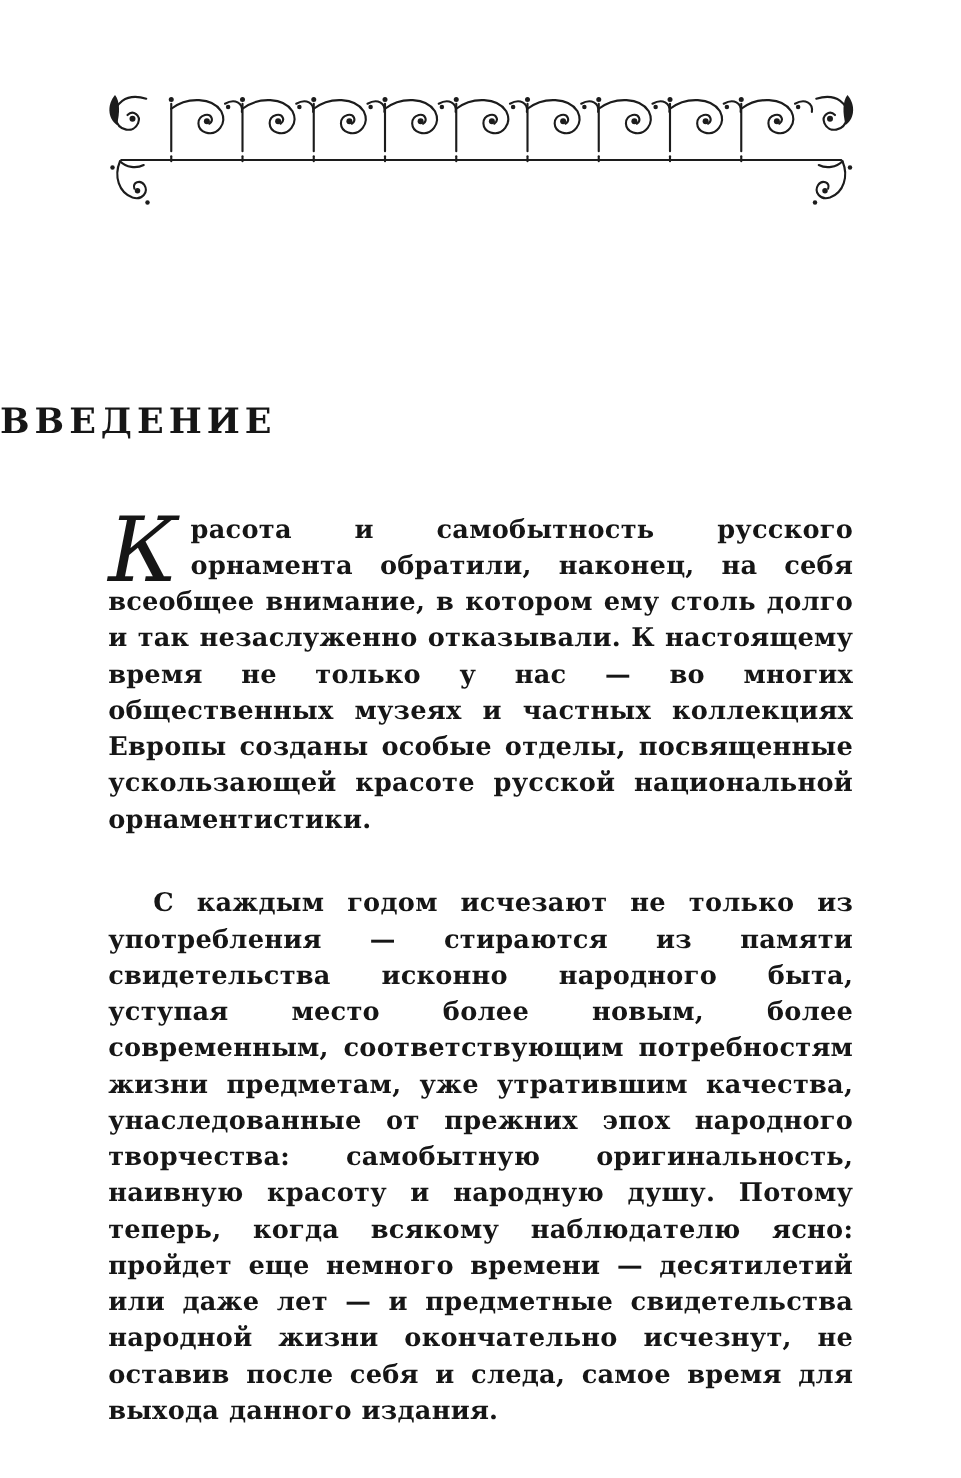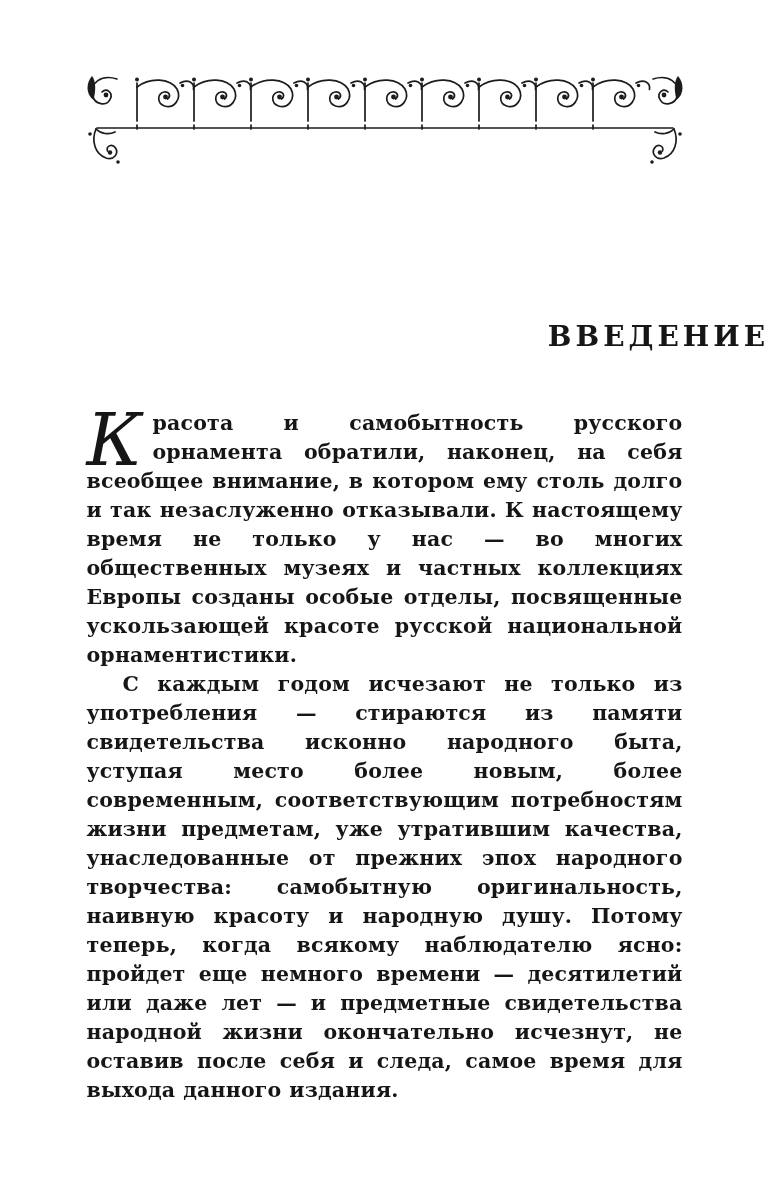--- a/index.html
+++ b/index.html
@@ -29,21 +29,21 @@
     stroke: #1c1c1c;
     stroke-width: 1.7;
     stroke-linecap: round;
   }
   .orn-fill {
     fill: #1c1c1c;
     stroke: none;
   }
   .chapter-title {
     margin: 148px 0 56px 0;
-    text-align: right;
+    text-align: left;
     font-size: 28px;
     font-weight: 700;
     letter-spacing: 4px;
     color: #161616;
   }
   .content {
     width: 596px;
     margin: 0 auto;
   }
   .para {
@@ -51,20 +51,21 @@
     font-size: 20.5px;
     line-height: 29px;
     font-weight: 600;
     text-align: justify;
     letter-spacing: 0.2px;
     word-spacing: 0.5px;
     color: #161616;
   }
   .para.indent {
     text-indent: 36px;
+    margin-top: 38px;
   }
   .dropcap {
     float: left;
     font-family: "DejaVu Serif", serif;
     font-style: italic;
     font-weight: 400;
     font-size: 72px;
     line-height: 50px;
     padding: 6px 10px 0 0;
     color: #161616;

